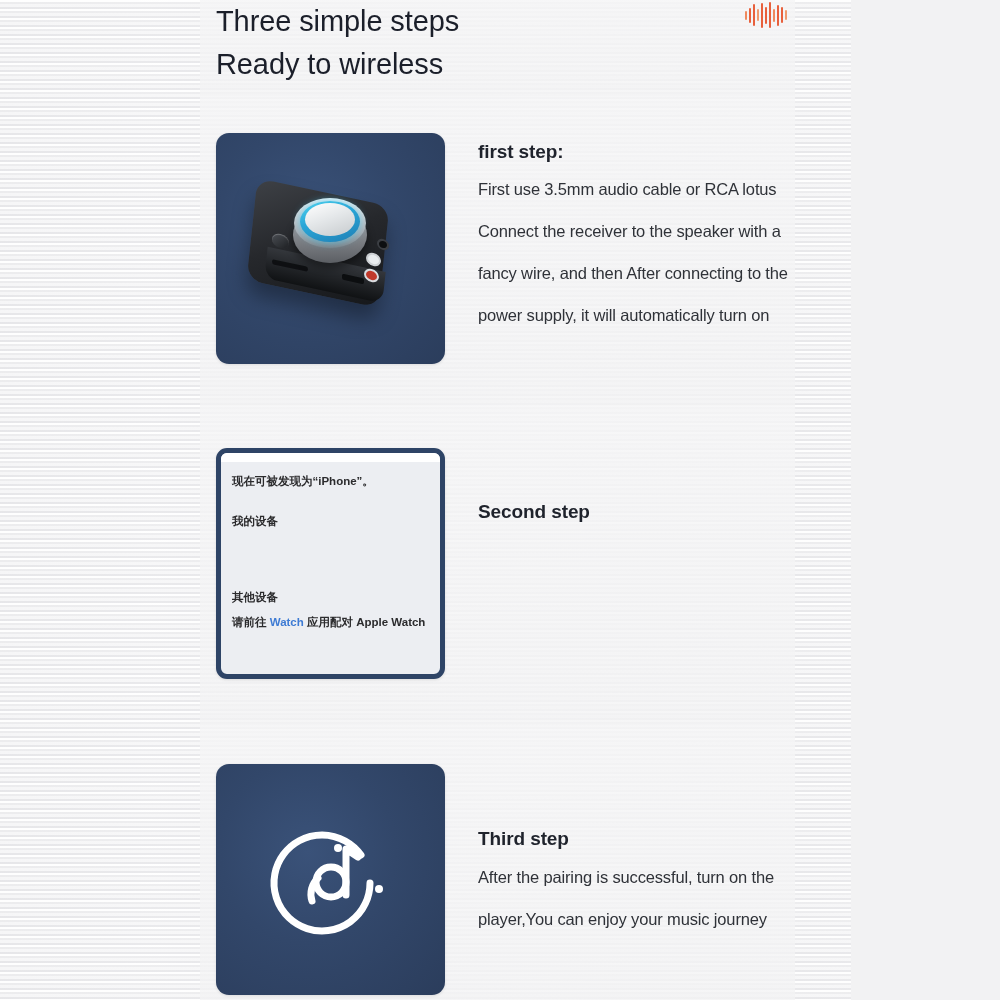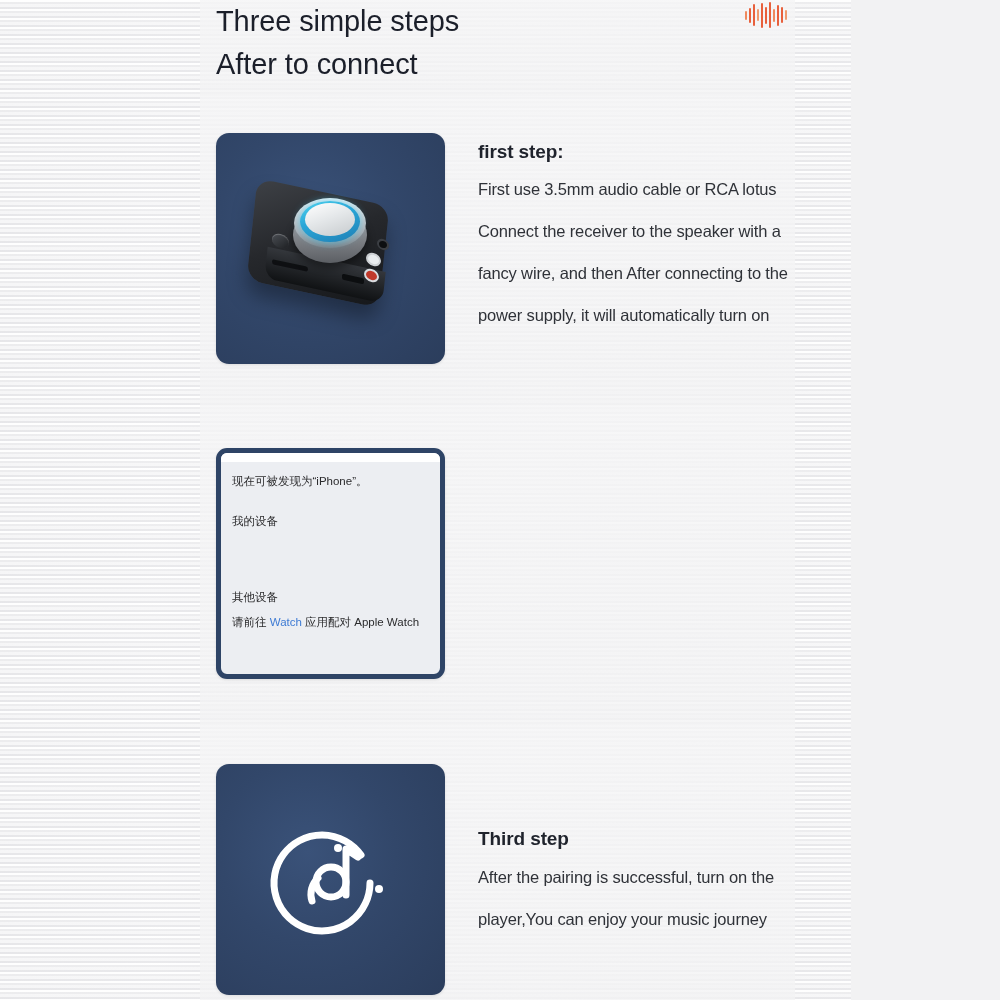--- a/index.html
+++ b/index.html
@@ -243,20 +243,21 @@
     position: relative;
     box-shadow: 0 1px 3px rgba(0,0,0,0.10);
   }
   .ph-top-strip { height: 9px; background: #ffffff; }
   .ph-line {
     font-size: 11.5px;
     color: #2b2b2d;
     padding: 4px 11px;
     white-space: nowrap;
     overflow: hidden;
+    font-weight: bold;
   }
   .ph-discover { padding-top: 12px; padding-bottom: 14px; }
   .ph-section  { padding-top: 11px; padding-bottom: 8px; }
   .ph-device-row {
     background: #ffffff;
     border-top: 1px solid #d4d6da;
     border-bottom: 1px solid #d4d6da;
     padding: 11px 11px 11px 15px;
     font-size: 13px;
     color: #111214;
@@ -279,21 +280,21 @@
 
 <div id="page">
 
   <div class="panel panel-head"></div>
   <div class="panel panel-one"></div>
   <div class="panel panel-two"></div>
   <div class="panel panel-three"></div>
 
   <div class="heading">
     <h1>Three simple steps</h1>
-    <h1>After to connect</h1>
+    <h1>Ready to wireless</h1>
   </div>
 
   <div class="waveform">
     <i></i>
       <i></i>
       <i></i>
       <i></i>
       <i></i>
       <i></i>
       <i></i>
@@ -329,20 +330,21 @@
   <div class="step step-2">
     <div class="phonecard">
       <div class="ph-top-strip"></div>
       <div class="ph-line ph-discover">现在可被发现为“iPhone”。</div>
       <div class="ph-line ph-section">我的设备</div>
       <div class="ph-gap"></div>
       <div class="ph-line ph-section">其他设备</div>
       <div class="ph-line ph-watch"><span>请前往 </span><a href="#">Watch</a><span> 应用配对 Apple Watch</span></div>
     </div>
     <div class="step-text">
+      <div class="step-title">Second step</div>
     </div>
   </div>
 
   <div class="step step-3">
     <div class="thumb thumb-navy">
       <svg class="disc" width="130" height="130" viewBox="0 0 130 130">
         <path d="M95 40 A48 48 0 1 0 104 68" fill="none" stroke="#ffffff" stroke-width="7" stroke-linecap="round"></path>
         <path d="M46 86 A22 22 0 0 1 52 63" fill="none" stroke="#ffffff" stroke-width="7" stroke-linecap="round"></path>
         <circle cx="65" cy="67" r="15" fill="none" stroke="#ffffff" stroke-width="7"></circle>
         <path d="M80 80 L80 34 L92 42" fill="none" stroke="#ffffff" stroke-width="7" stroke-linecap="round" stroke-linejoin="round"></path>

